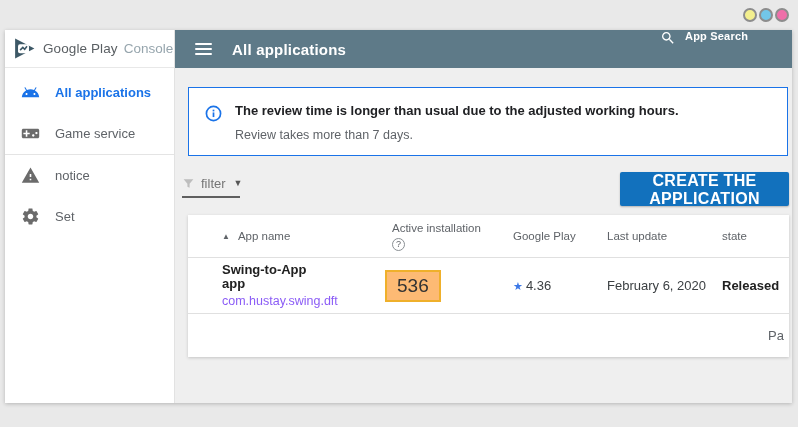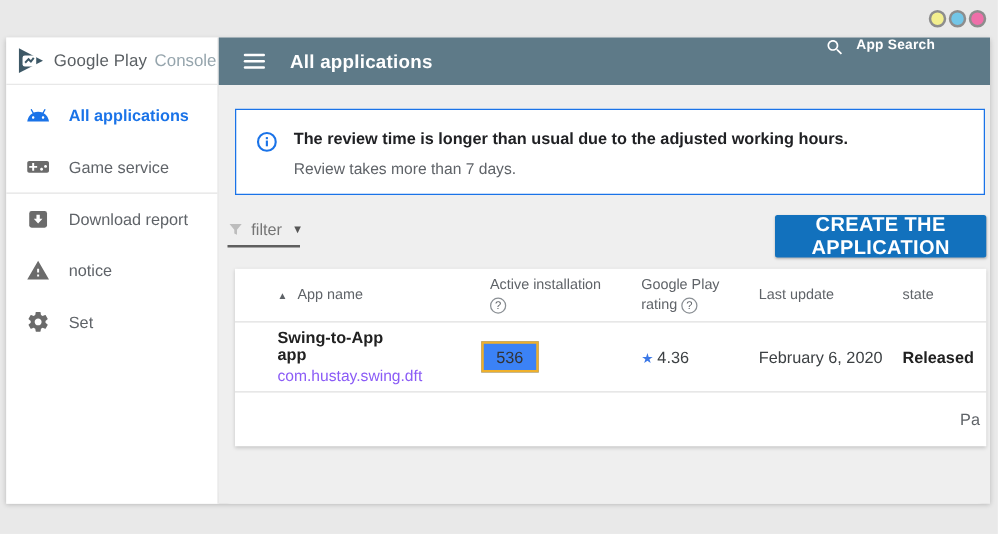--- a/index.html
+++ b/index.html
@@ -102,22 +102,22 @@
     display:inline-flex; width:13px; height:13px; border:1px solid #8a8f94;
     border-radius:50%; align-items:center; justify-content:center;
     font-size:9px; color:#5f6368; cursor:pointer;
   }
   .th .help { margin-top:2px; }
   .tbody { height:56px; border-bottom:1px solid #e0e0e0; cursor:pointer; }
   .td { font-size:13px; color:#3c4043; }
   .app-name { font-weight:bold; color:#212121; line-height:14px; font-size:13px; }
   .app-pkg  { color:#8b5cf6; font-size:12.5px; margin-top:3px; white-space:nowrap; }
   .hl {
-    display:inline-block; background:#3b82f6; border:2px solid #efb02b;
-    padding:3px 10px; font-size:13px; color:#333; margin-left:-7px;
+    display:inline-block; background:#fdba74; border:2px solid #efb02b;
+    padding:3px 10px; font-size:19px; color:#333; margin-left:-7px;
   }
   .star { color:#3b78e7; font-size:11px; margin-right:3px; }
   .released { font-weight:bold; color:#212121; }
   .tfoot {
     height:42px; display:flex; align-items:center; justify-content:flex-end;
     font-size:13px; color:#5f6368; padding-right:5px; overflow:hidden;
   }
 </style>
 </head>
 <body>
@@ -157,29 +157,20 @@
         <span class="nav-icon">
           <svg width="19" height="19" viewBox="0 0 24 24" fill="#6b6b6b">
             <path d="M21 6H3c-1.1 0-2 .9-2 2v8c0 1.1.9 2 2 2h18c1.1 0 2-.9 2-2V8c0-1.1-.9-2-2-2zM11 13H8v3H6v-3H3v-2h3V8h2v3h3v2zm4.5 3c-.83 0-1.5-.67-1.5-1.5s.67-1.5 1.5-1.5 1.5.67 1.5 1.5-.67 1.5-1.5 1.5zm4-3c-.83 0-1.5-.67-1.5-1.5s.67-1.5 1.5-1.5 1.5.67 1.5 1.5-.67 1.5-1.5 1.5z"></path>
           </svg>
         </span>
         <span class="nav-label">Game service</span>
       </div>
 
       <div class="nav-divider"></div>
 
-      <div class="nav-item">
-        <span class="nav-icon">
-          <svg width="19" height="19" viewBox="0 0 24 24">
-            <rect x="3" y="3.5" width="18" height="17" rx="2.5" fill="#6b6b6b"></rect>
-            <path d="M12 16.2 L7.6 11.4 H10.3 V7.3 H13.7 V11.4 H16.4 Z" fill="#fff"></path>
-          </svg>
-        </span>
-        <span class="nav-label">Download report</span>
-      </div>
 
       <div class="nav-item">
         <span class="nav-icon">
           <svg width="19" height="19" viewBox="0 0 24 24" fill="#6b6b6b">
             <path d="M1 21h22L12 2 1 21zm12-3h-2v-2h2v2zm0-4h-2v-4h2v4z"></path>
           </svg>
         </span>
         <span class="nav-label">notice</span>
       </div>
 
@@ -243,24 +234,20 @@
         <div class="th th-appname">
           <span class="sort-asc">▲</span>
           <span>App name</span>
         </div>
         <div class="th">
           <div>Active installation</div>
           <span class="help">?</span>
         </div>
         <div class="th">
           <div>Google Play</div>
-          <div>
-            <span>rating</span>
-            <span class="help">?</span>
-          </div>
         </div>
         <div class="th">Last update</div>
         <div class="th">state</div>
       </div>
 
       <div class="tbody row-grid">
         <div class="td">
           <div class="app-name">
             <div>Swing-to-App</div>
             <div>app</div>

